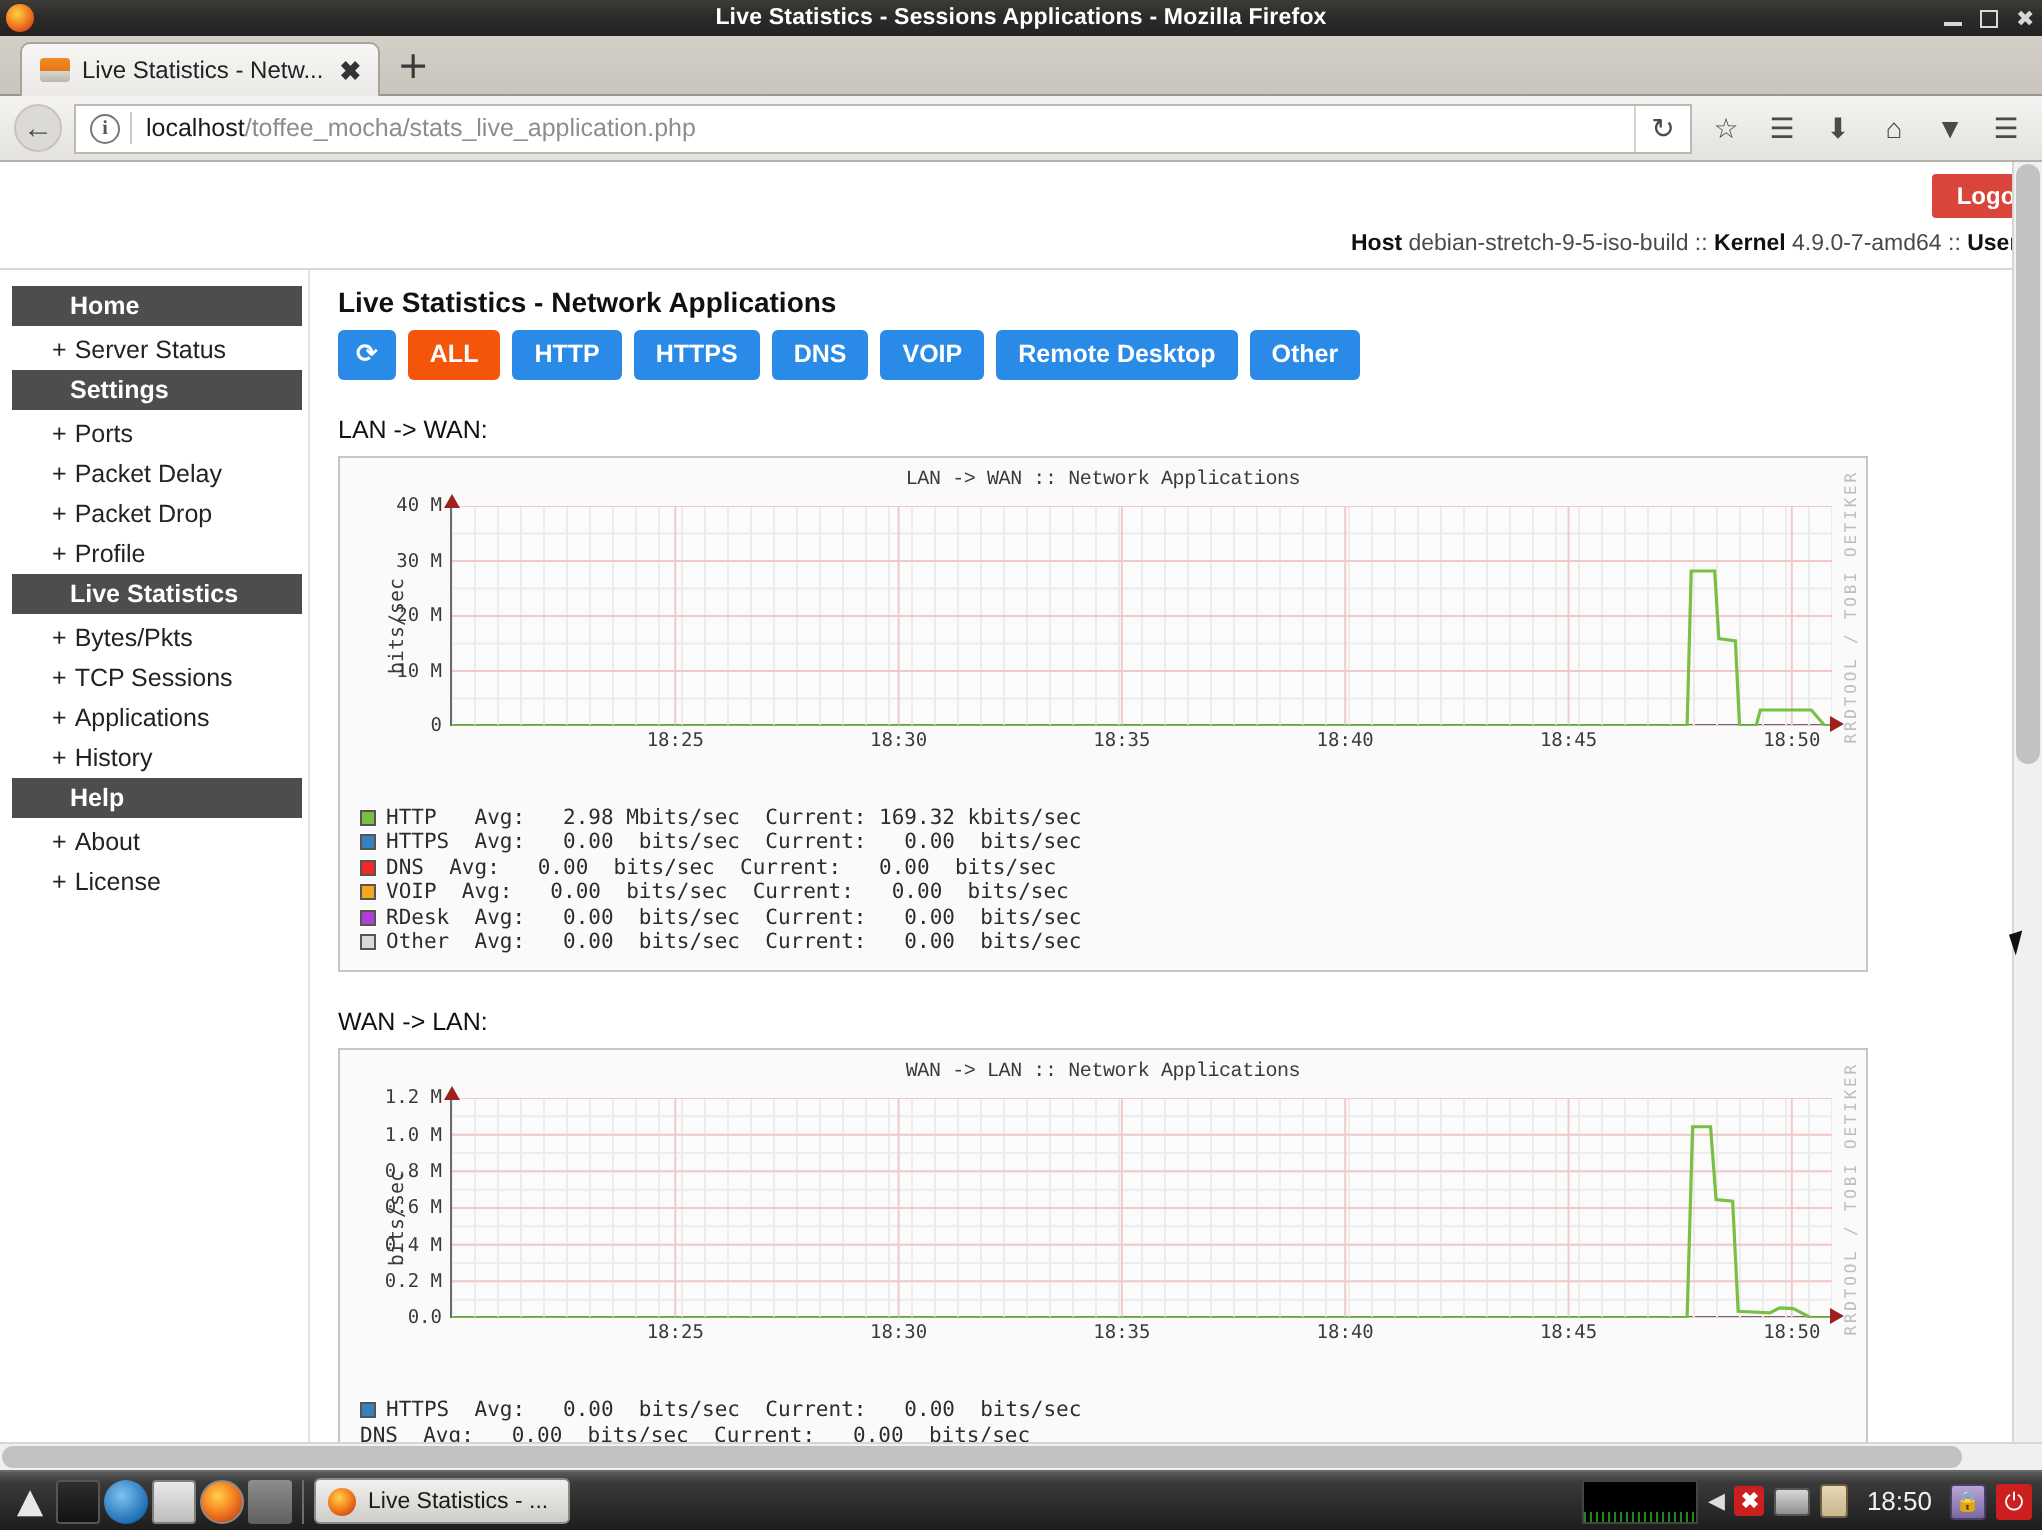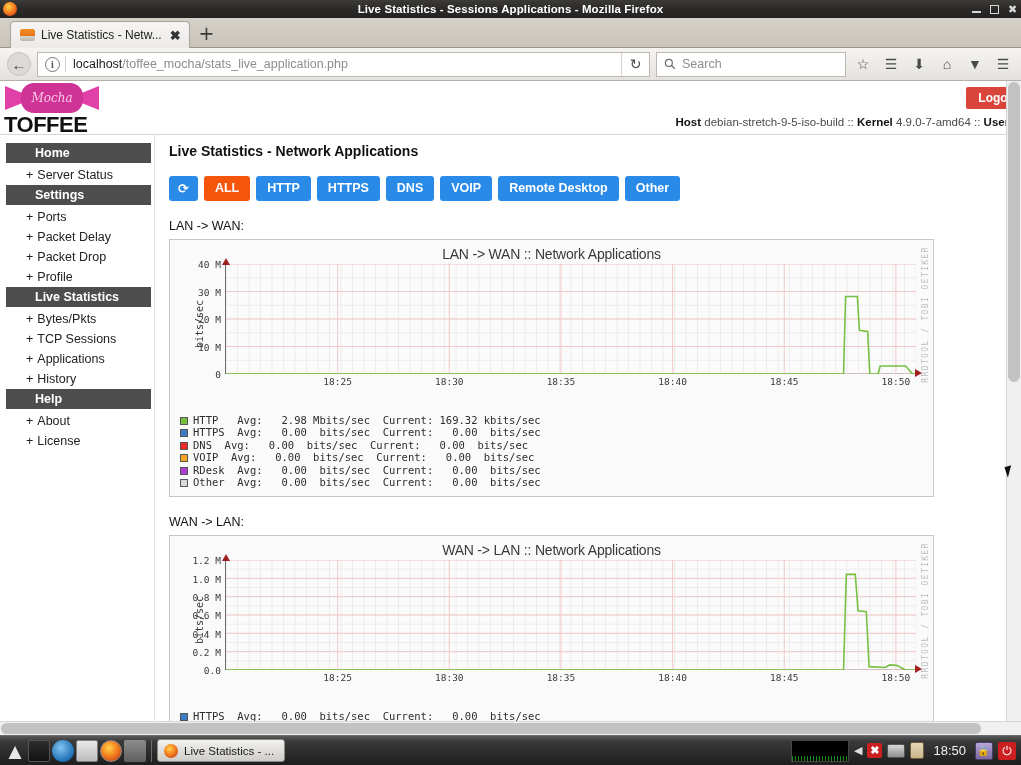--- a/index.html
+++ b/index.html
@@ -182,21 +182,21 @@
   }
   .sb-item {
     font-size: 12.5px; color: #222;
     padding: 3px 0 3px 8px; cursor: pointer; margin-left: 12px;
   }
   .sb-item .plus { color: #222; margin-right: 4px; }
 
   #content { flex: 1 1 auto; padding: 8px 0 0 14px; }
   #content h2 {
     font-size: 14px; font-weight: bold; color: #111;
-    margin-bottom: 17px;
+    margin-bottom: 6px;
   }
   #btnrow { display: flex; gap: 6px; margin-bottom: 18px; }
   .btn {
     background: #2a8ae8; color: #fff;
     font-size: 12.5px; font-weight: bold;
     padding: 5px 11px; border-radius: 3px; cursor: pointer;
     white-space: nowrap;
   }
   .btn.refresh { padding: 5px 9px; font-size: 13px; font-family: "DejaVu Sans", sans-serif; }
   .btn.active { background: #f4550a; }
@@ -207,22 +207,22 @@
     width: 765px;
     border: 1px solid #c6c6c6;
     background: #fafafa;
     margin-bottom: 18px;
   }
 
   
   .rrd { position: relative; background: #fafafa; }
   .rrd .rrd-title {
     text-align: center;
-    font-family: Liberation Sans, sans-serif;
-    font-size: 14px; color: #3a3a3a;
+    font-family: Liberation Mono, monospace;
+    font-size: 10px; color: #3a3a3a;
     padding-top: 6px; letter-spacing: -0.2px;
   }
   .rrd .ylabel {
     position: absolute; left: 5px; top: 50%;
     transform: translateY(-50%) rotate(-90deg);
     transform-origin: center;
     font-family: "DejaVu Sans Mono", monospace;
     font-size: 10px; color: #3a3a3a;
     white-space: nowrap;
   }
@@ -378,49 +378,32 @@
 
 <div id="navbar">
   <div class="navbtn back">←</div>
   <div id="urlbar">
     <div class="info-icon">i</div>
     <div class="sep"></div>
     <span class="url-host">localhost</span>
       <span class="url-path">/toffee_mocha/stats_live_application.php</span>
     <div class="reload">↻</div>
   </div>
-  <div id="searchbar">
-    <svg width="12" height="12" viewBox="0 0 16 16">
-      <circle cx="6.5" cy="6.5" r="4.6" fill="none" stroke="#6b6b6b" stroke-width="1.6"></circle>
-      <line x1="10" y1="10" x2="14.5" y2="14.5" stroke="#6b6b6b" stroke-width="1.8"></line>
-    </svg>
-    <span>Search</span>
-  </div>
   <div class="toolicon">☆</div>
   <div class="toolicon">☰</div>
   <div class="toolicon">⬇</div>
   <div class="toolicon">⌂</div>
   <div class="toolicon">▼</div>
   <div class="toolicon">☰</div>
 </div>
 
 <div id="page">
   <div id="pagescroll">
 
     <div id="site-header">
-      <div id="logo">
-        <div class="candy">
-          <div class="wrapL"></div>
-          <div class="wrapR"></div>
-          <div class="body">
-            <span>Mocha</span>
-          </div>
-        </div>
-        <div class="wordmark">TOFFEE</div>
-      </div>
       <div id="logout-btn">Logout</div>
       <div id="hostinfo">
         <b>Host</b>
         <span>debian-stretch-9-5-iso-build</span><span> :: </span><b>Kernel</b>
         <span>4.9.0-7-amd64</span><span> :: </span><b>User</b>
         <span>roo</span>
       </div>
     </div>
 
     <div id="body-wrap">

